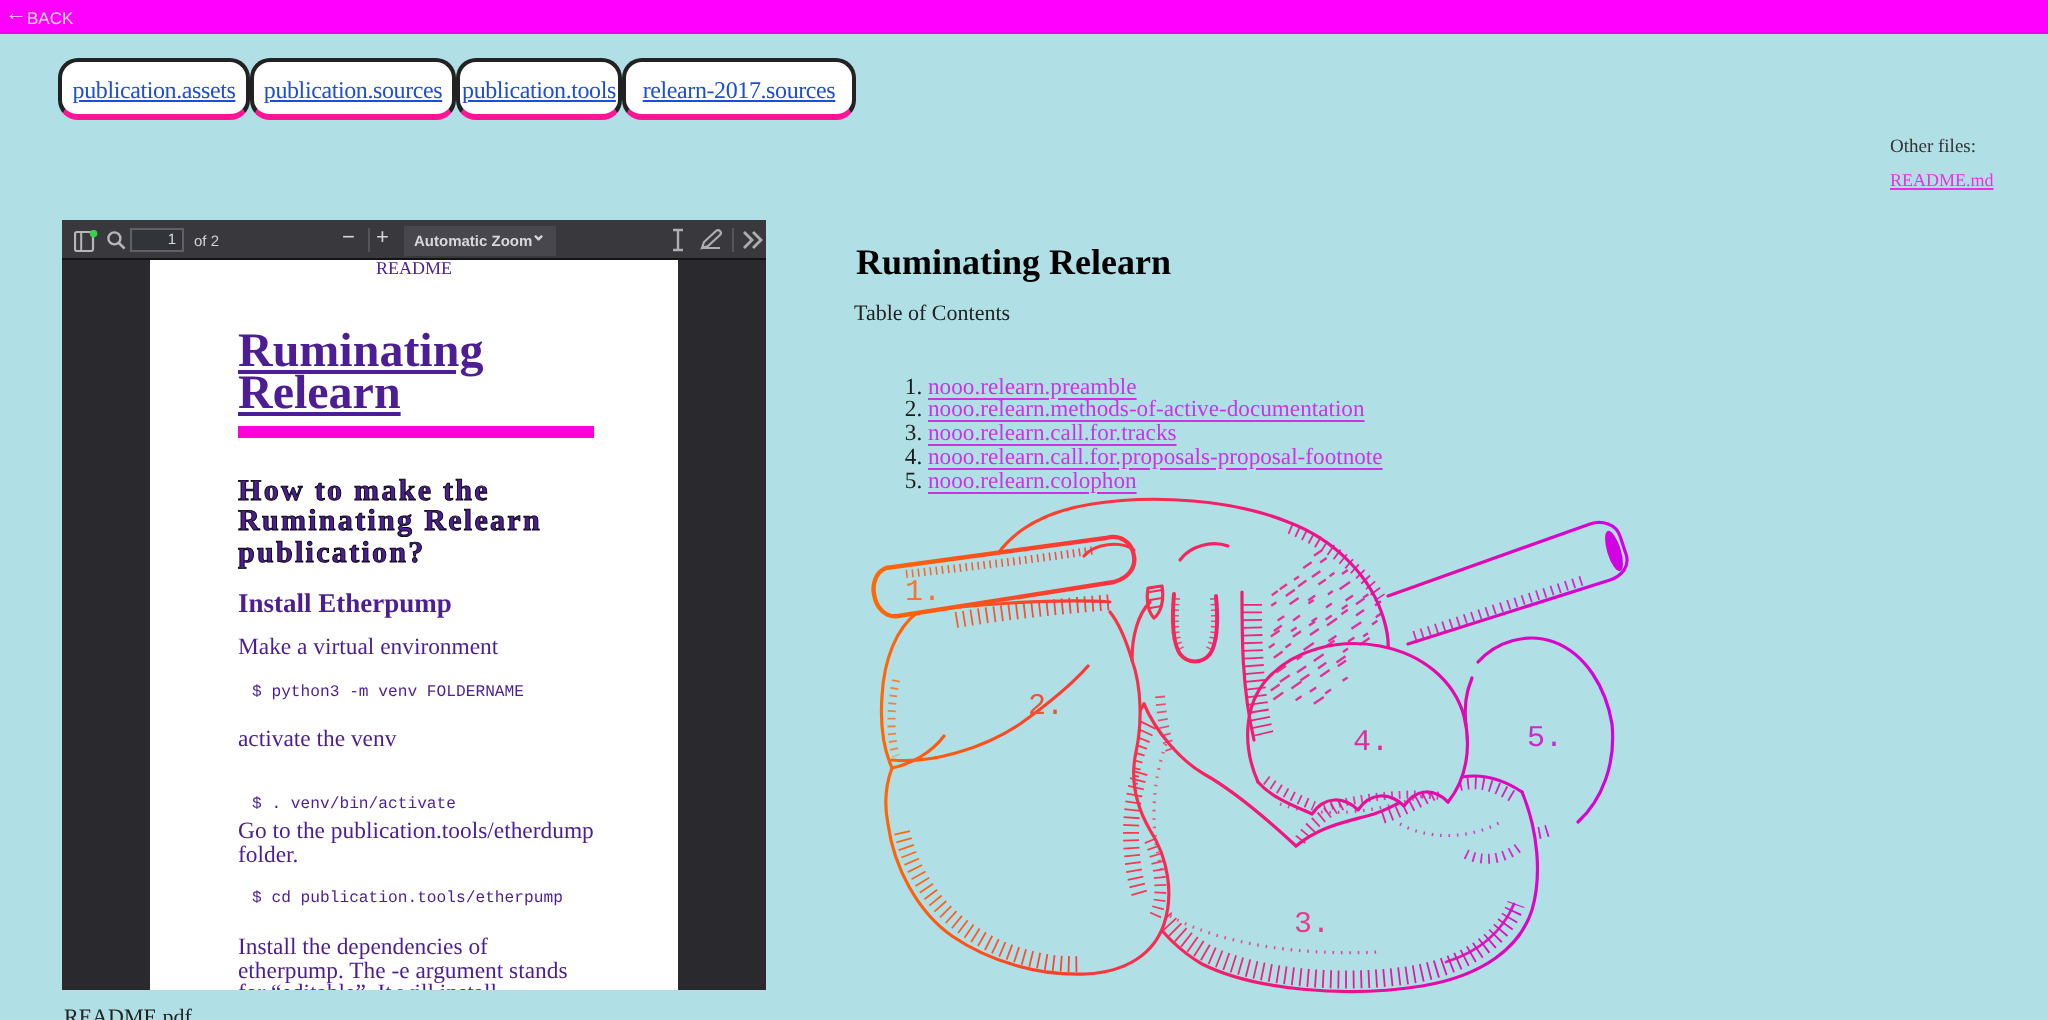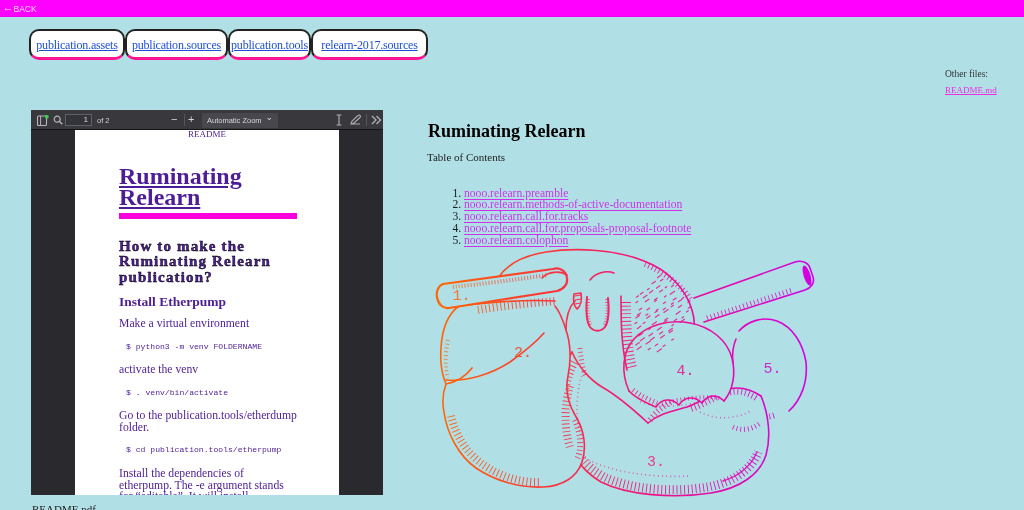--- a/index.html
+++ b/index.html
@@ -9,21 +9,21 @@
   .tabs{position:absolute;left:29px;top:29px;display:flex;}
   .tab{box-sizing:border-box;height:31px;background:#ffffff;border:2px solid #222;border-bottom:3px solid #ff1493;border-radius:10px;font-size:12px;letter-spacing:-0.2px;text-align:center;padding-top:7px;}
   .tab a{color:#1d4ed8;text-decoration:underline;}
   .otherfiles{position:absolute;left:945px;top:66px;font-size:9.5px;color:#333;line-height:16px;}
   .otherfiles a{color:#ee2ee2;text-decoration:underline;}
   
   .viewer{position:absolute;left:31px;top:110px;width:352px;height:385px;background:#2a2a2e;overflow:hidden;}
   .vtoolbar{position:absolute;left:0;top:0;width:352px;height:20px;background:#38383d;border-bottom:1px solid #141417;font-family:"Liberation Sans",sans-serif;color:#d4d4d6;box-sizing:border-box;}
   .pagebox{position:absolute;left:34px;top:4px;width:27px;height:12px;background:#33333a;border:1px solid #606066;color:#dcdcde;font-size:7.5px;text-align:right;line-height:10px;padding-right:3px;box-sizing:border-box;}
   .vt{position:absolute;font-size:7.5px;top:6px;text-align:right;}
-  .zoombox{position:absolute;left:171px;top:3px;width:76px;height:15px;background:#47474d;font-size:7.5px;line-height:15px;padding-left:5px;box-sizing:border-box;color:#d8d8da;}
+  .zoombox{position:absolute;left:171px;top:3px;width:76px;height:15px;background:#47474d;font-size:7.5px;line-height:15px;padding-left:5px;box-sizing:border-box;color:#d8d8da;font-weight:bold;}
   .vsep{position:absolute;top:4px;width:1px;height:12px;background:#55555a;}
   .page{position:absolute;left:44px;top:20px;width:264px;height:380px;background:#ffffff;color:#4c1d95;}
   .page .b{position:absolute;left:44px;width:180px;}
   .page h1{font-size:24px;line-height:21px;margin:0;font-weight:bold;}
   .page h2{font-size:15px;line-height:15.3px;margin:0;font-weight:bold;letter-spacing:1.15px;-webkit-text-stroke:0.45px #000;}
   .page h3{font-size:13.5px;margin:0;font-weight:bold;}
   .page p{font-size:11.7px;line-height:11.7px;margin:0;}
   .page code{font-family:"Liberation Mono",monospace;font-size:8.1px;white-space:nowrap;display:block;line-height:9.5px;}
   .caption{position:absolute;left:32px;top:502.5px;font-size:11px;color:#222;}
   
@@ -90,21 +90,21 @@
       </div>
     <div class="b" style="top:188px;">
         <p>Make a virtual environment</p>
       </div>
     <div class="b" style="top:212px;left:51px;">
         <code>$ python3 -m venv FOLDERNAME</code>
       </div>
     <div class="b" style="top:234px;">
         <p>activate the venv</p>
       </div>
-    <div class="b" style="top:258px;left:51px;">
+    <div class="b" style="top:268px;left:51px;">
         <code>$ . venv/bin/activate</code>
       </div>
     <div class="b" style="top:280px;">
         <p>Go to the publication.tools/etherdump<br>folder.</p>
       </div>
     <div class="b" style="top:314.5px;left:51px;">
         <code>$ cd publication.tools/etherpump</code>
       </div>
     <div class="b" style="top:338px;">
         <p>Install the dependencies of<br>etherpump. The -e argument stands<br>for “editable”. It will install</p>

